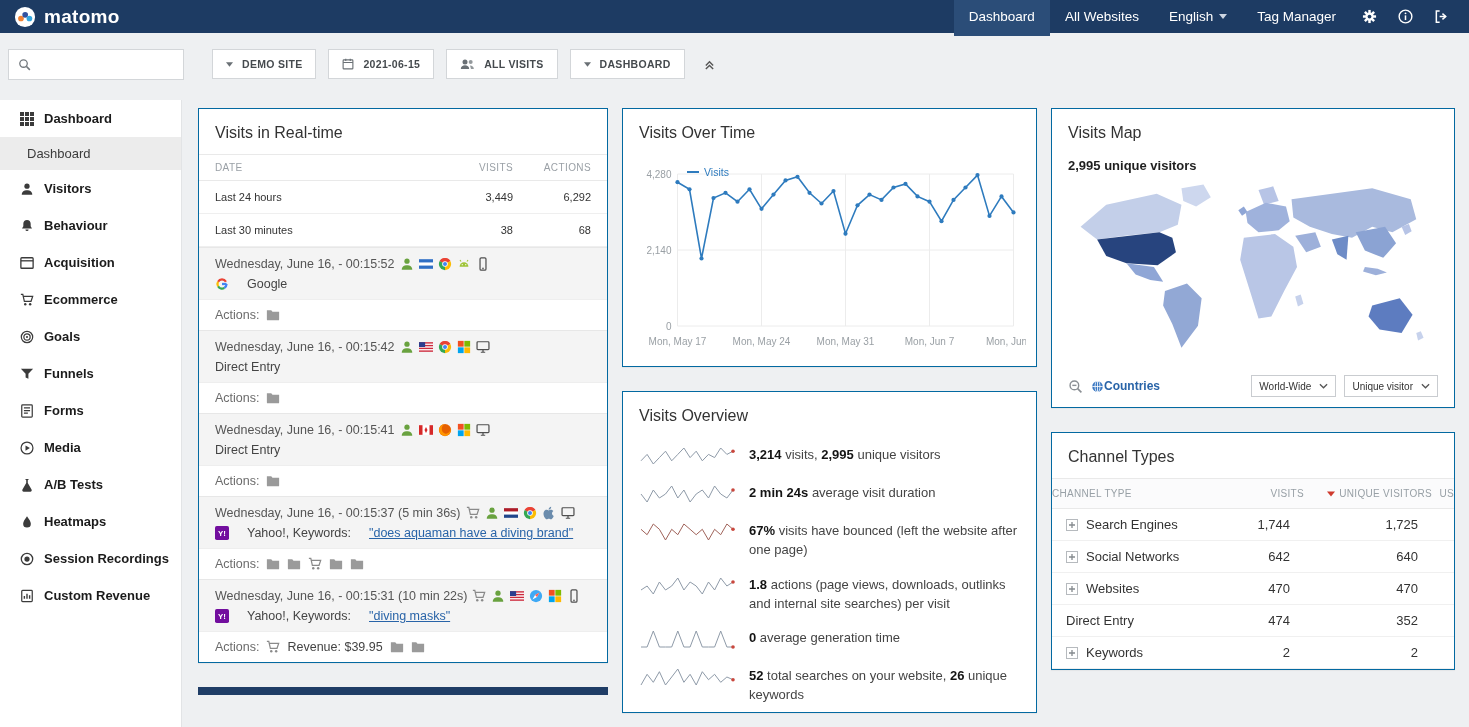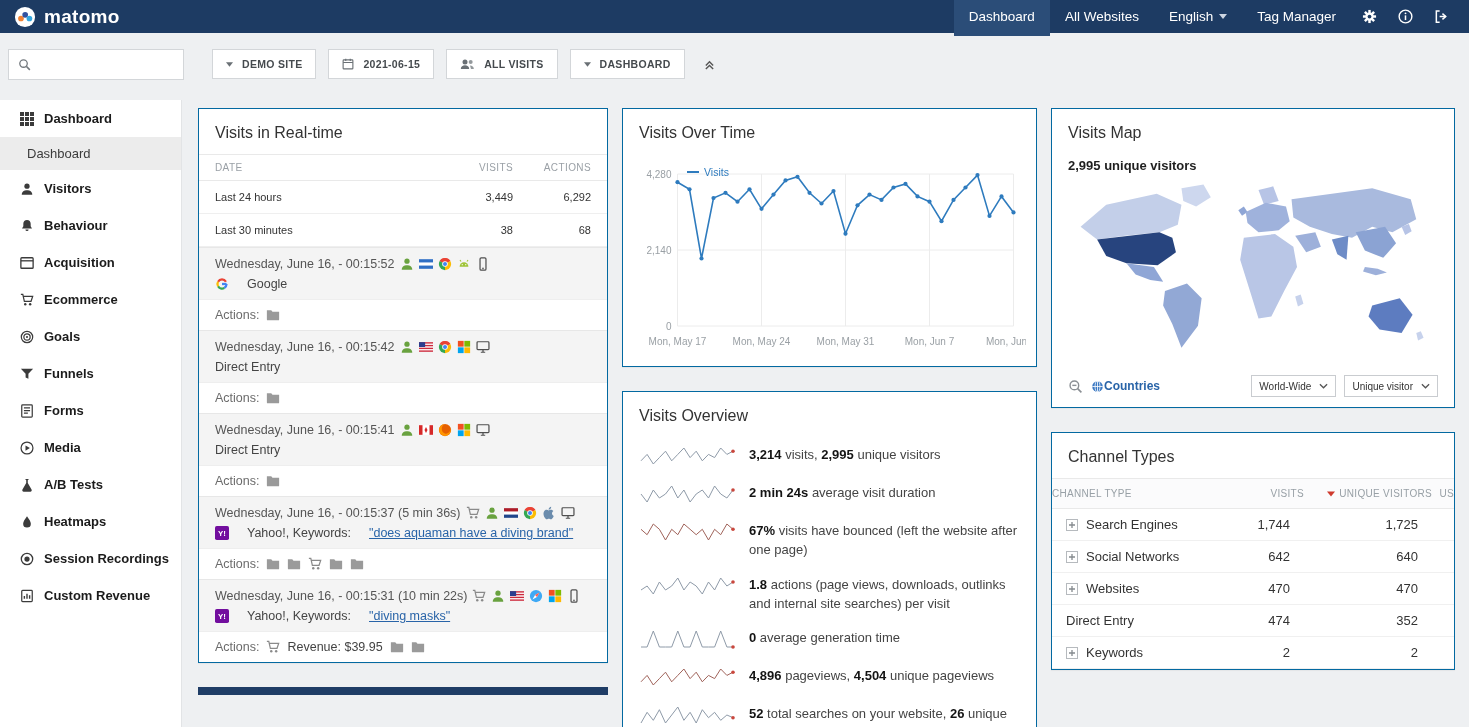--- a/index.html
+++ b/index.html
@@ -795,27 +795,20 @@
           </div>
           <div class="ov-row">
             <span class="spark"><svg viewBox="0 0 96 24" width="96" height="24">
                 <polyline points="2.0,20.0 8.1,20.0 14.3,4.0 20.4,20.0 26.5,20.0 32.7,20.0 38.8,4.0 44.9,20.0 51.1,20.0 57.2,4.0 63.3,20.0 69.5,20.0 75.6,20.0 81.7,4.0 87.9,20.0 94.0,20.0" fill="none" stroke="#8e9aa8" stroke-width="1"></polyline>
                 <circle cx="94.0" cy="20.0" r="1.8" fill="#c9473d"></circle>
               </svg></span>
             <div class="ov-text"><b>0</b><span> average generation time</span></div>
           </div>
           <div class="ov-row">
             <span class="spark"><svg viewBox="0 0 96 24" width="96" height="24">
-                <polyline points="2.0,16.8 8.1,10.4 14.3,20.0 20.4,13.6 26.5,7.2 32.7,16.8 38.8,10.4 44.9,4.0 51.1,13.6 57.2,7.2 63.3,16.8 69.5,10.4 75.6,13.6 81.7,4.0 87.9,10.4 94.0,7.2" fill="none" stroke="#a0635a" stroke-width="1"></polyline>
-                <circle cx="94.0" cy="7.2" r="1.8" fill="#c9473d"></circle>
-              </svg></span>
-            <div class="ov-text"><b>4,896</b><span> pageviews, </span><b>4,504</b><span> unique pageviews</span></div>
-          </div>
-          <div class="ov-row">
-            <span class="spark"><svg viewBox="0 0 96 24" width="96" height="24">
                 <polyline points="2.0,20.0 8.1,9.3 14.3,17.3 20.4,6.7 26.5,20.0 32.7,12.0 38.8,4.0 44.9,17.3 51.1,9.3 57.2,20.0 63.3,6.7 69.5,14.7 75.6,9.3 81.7,17.3 87.9,12.0 94.0,14.7" fill="none" stroke="#8e9aa8" stroke-width="1"></polyline>
                 <circle cx="94.0" cy="14.7" r="1.8" fill="#c9473d"></circle>
               </svg></span>
             <div class="ov-text"><b>52</b><span> total searches on your website, </span><b>26</b><span> unique keywords</span></div>
           </div>
         </div>
     </section>
   </div>
 
   <div>

